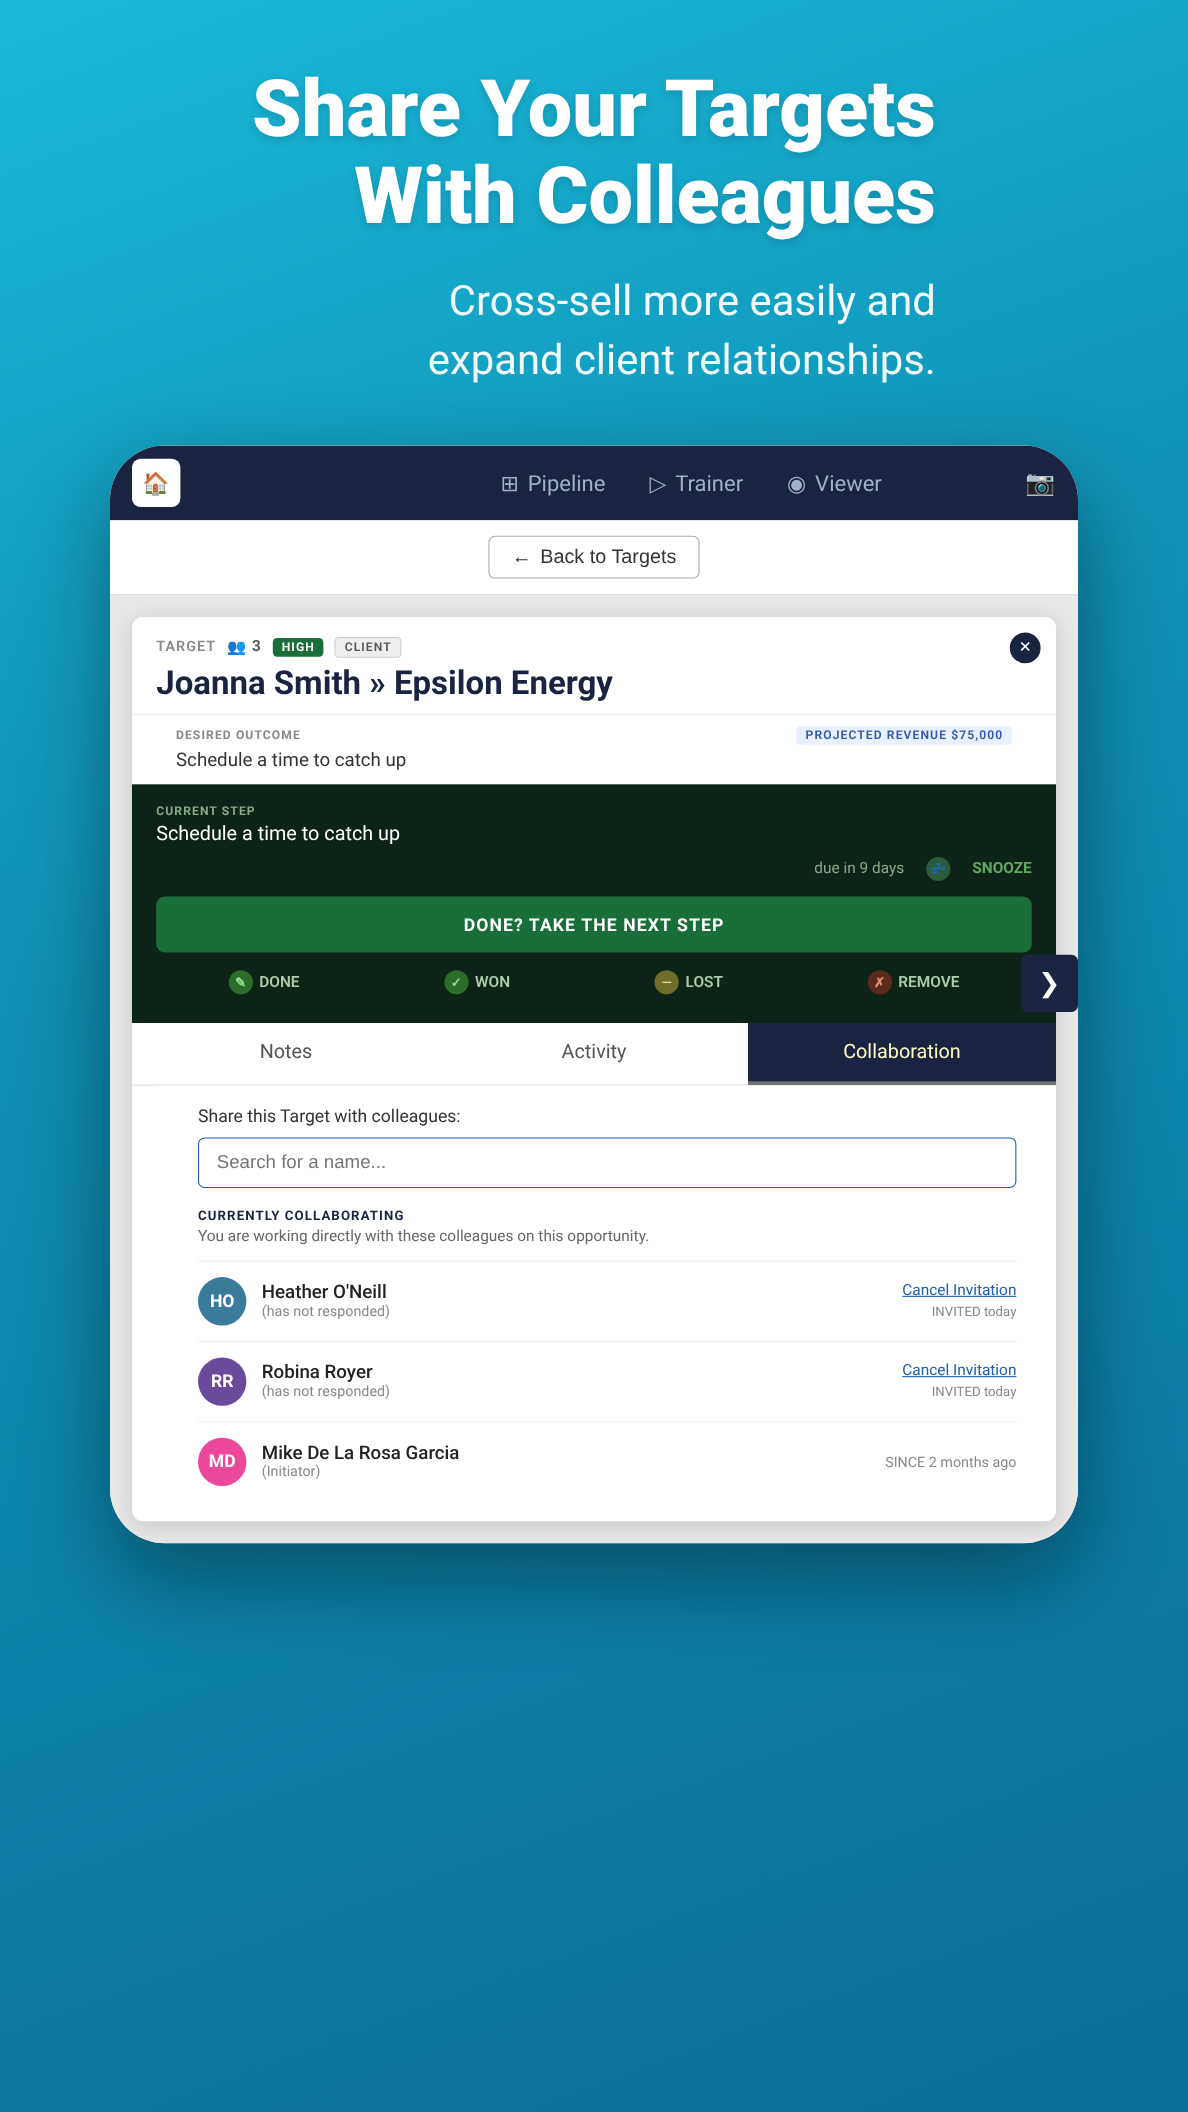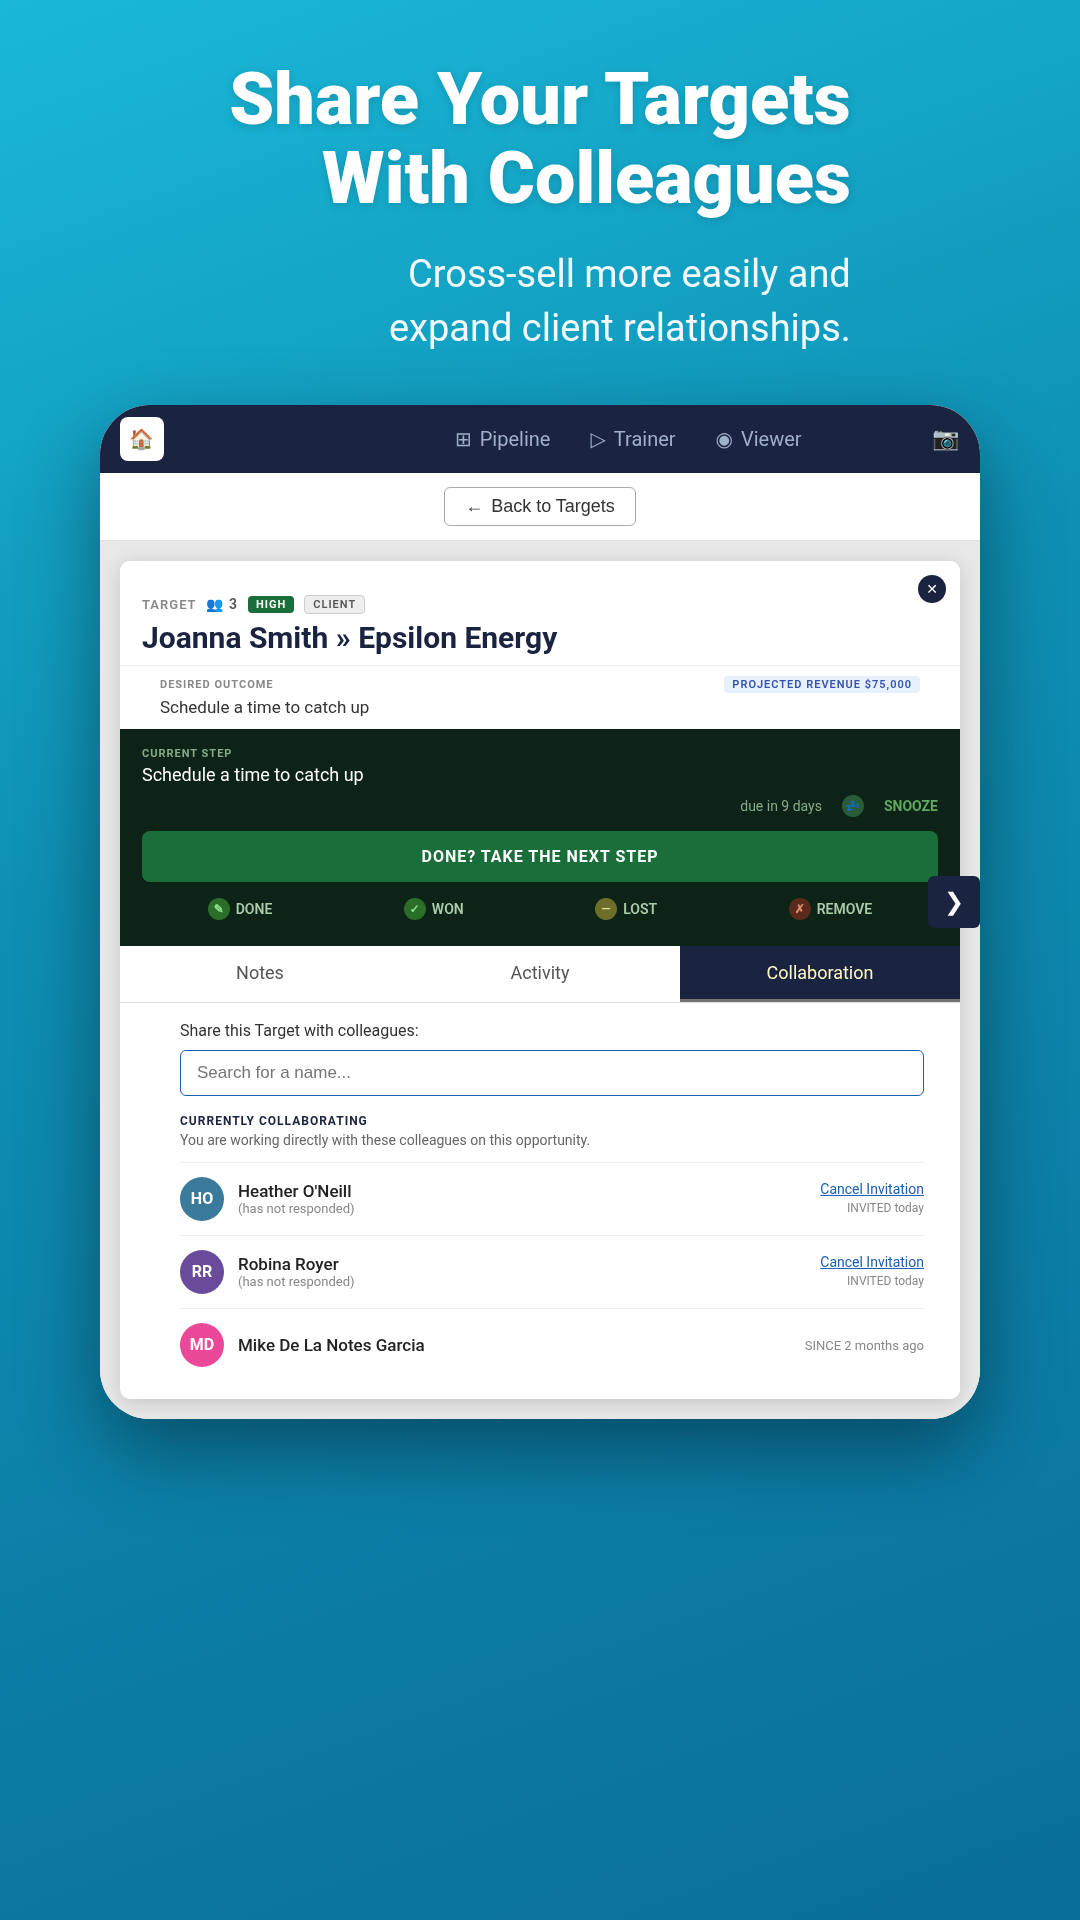--- a/index.html
+++ b/index.html
@@ -135,21 +135,20 @@
     .card-target-label {
       font-size: 13px;
       color: #888;
       text-transform: uppercase;
       letter-spacing: 1px;
       font-weight: 600;
       display: flex;
       align-items: center;
       gap: 10px;
       margin-bottom: 6px;
-      margin-top: 16px;
     }
     .badge-count {
       display: flex;
       align-items: center;
       gap: 4px;
       color: #555;
       font-size: 14px;
     }
     .badge-high {
       background: #1a6e3a;
@@ -594,21 +593,22 @@
                 <span class="cancel-link">Cancel Invitation</span>
                 <span class="invited-label">INVITED today</span>
               </div>
             </div>
 
             <div class="collab-item">
               <div class="avatar avatar-md">
                 <span>MD</span>
               </div>
               <div class="collab-info">
-                <div class="collab-name">Mike De La Notes Garcia</div>
+                <div class="collab-name">Mike De La Rosa Garcia</div>
+                <div class="collab-status">(Initiator)</div>
               </div>
               <div class="collab-action">
                 <span class="since-label">SINCE 2 months ago</span>
               </div>
             </div>
           </div>
         </div>
 
       </div>
     </div>

